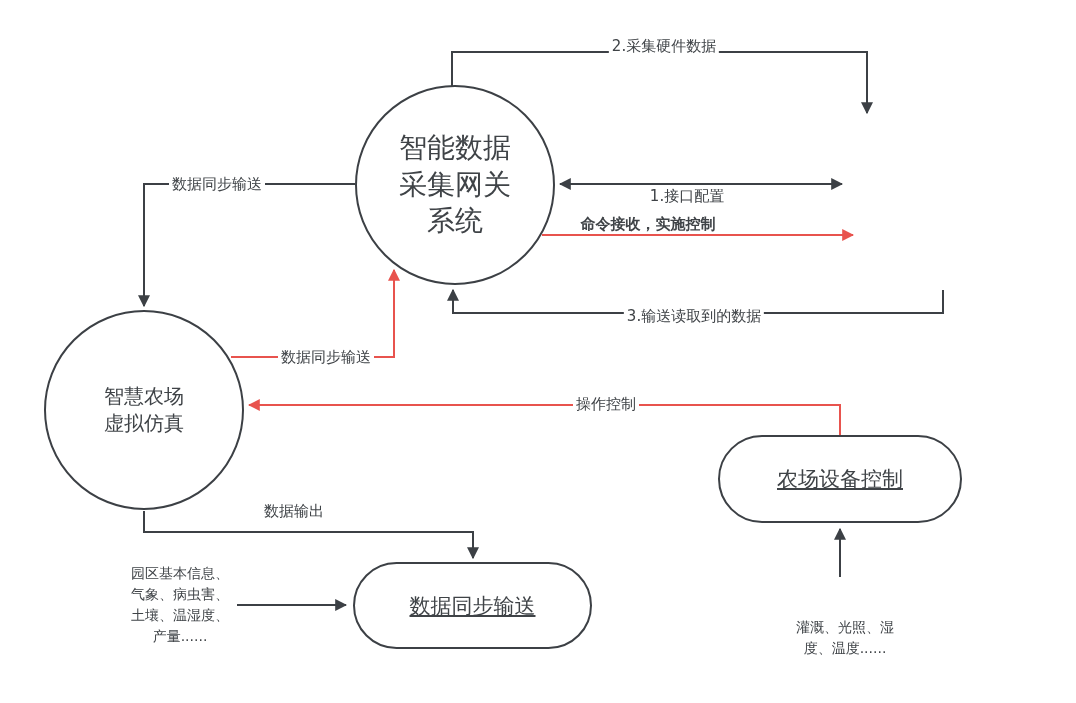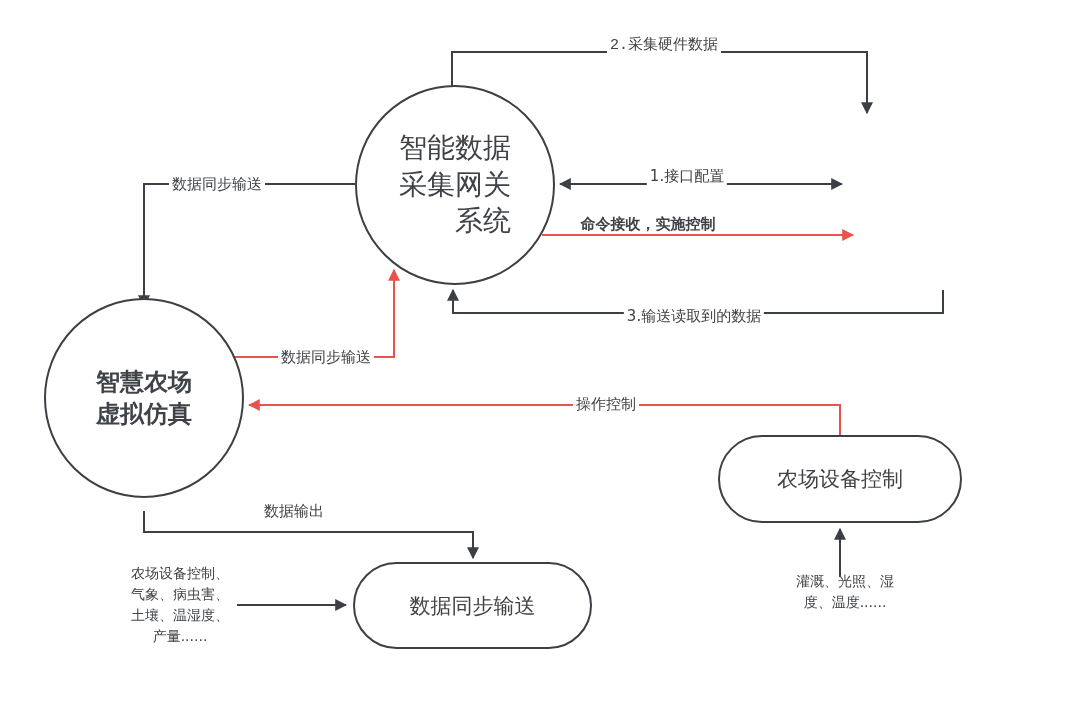--- a/index.html
+++ b/index.html
@@ -2,29 +2,29 @@
 <html style="--line: #3c4045; --red: #e8534e; --text: #3f4347; --fill: #ffffff;"><head>
 <meta charset="utf-8">
 <style>
   :root { --line:#3c4045; --red:#e8534e; --text:#3f4347; --fill:#ffffff; }
   html,body { margin:0; padding:0; background:#fff; }
   body { font-family:"DejaVu Sans", sans-serif; }
   .canvas { position:relative; width:1076px; height:703px; background:#fff; overflow:hidden; }
   .edges { position:absolute; left:0; top:0; }
   .node {
     position:absolute; box-sizing:border-box; display:flex;
-    align-items:center; justify-content:center; text-align:right;
+    align-items:center; justify-content:center; text-align:center;
     background:var(--fill); border:2px solid var(--line); color:var(--text);
     white-space:pre-line;
   }
   .circle { border-radius:50%; }
-  .pill { border-radius:46px; }
+  .pill { border-radius:46px;text-decoration:underline; }
   .node-gateway { left:355px; top:85px; width:200px; height:200px; font-size:28px; line-height:1.32; }
   .node-hardware { left:847px; top:90px; width:201px; height:200px; font-size:36px; }
-  .node-farm-sim { left:44px; top:298px; width:200px; height:200px; font-size:24px; line-height:1.35;font-weight:bold; }
+  .node-farm-sim { left:44px; top:310px; width:200px; height:200px; font-size:20px; line-height:1.35; }
   .node-device-control { left:718px; top:435px; width:244px; height:88px; font-size:21px; }
   .node-data-display { left:353px; top:562px; width:239px; height:87px; font-size:21px; }
   .edge-label {
     position:absolute; transform:translate(-50%,-50%);
     background:var(--fill); padding:0 3px; font-size:15px; color:var(--text);
     white-space:nowrap; line-height:1.2;
   }
   .note {
     position:absolute; transform:translate(-50%,-50%); text-align:center;
     font-size:14px; color:var(--text); white-space:pre-line; line-height:1.5;
@@ -79,37 +79,37 @@
   </div>
 
   <div class="node pill node-device-control">
     <span>农场设备控制</span>
   </div>
 
   <div class="node pill node-data-display">
     <span>数据同步输送</span>
   </div>
 
-  <div class="edge-label" style="left:664px; top:46px;font-family:Liberation Mono, monospace;">2.采集硬件数据</div>
+  <div class="edge-label" style="left:664px; top:46px;">2.采集硬件数据</div>
 
-  <div class="edge-label" style="left:687px; top:176px;text-align:right;">1.接口配置</div>
+  <div class="edge-label" style="left:687px; top:196px;text-align:right;">1.接口配置</div>
 
   <div class="edge-label" style="left:648px; top:224px;font-weight:bold;">命令接收，实施控制</div>
 
   <div class="edge-label" style="left:694px; top:316px;">3.输送读取到的数据</div>
 
   <div class="edge-label" style="left:217px; top:184px;">数据同步输送</div>
 
   <div class="edge-label" style="left:326px; top:357px;">数据同步输送</div>
 
   <div class="edge-label" style="left:606px; top:404px;">操作控制</div>
 
   <div class="edge-label" style="left:294px; top:511px;">数据输出</div>
 
-  <div class="note" style="left:180px; top:605px;">农场设备控制、
+  <div class="note" style="left:180px; top:605px;">园区基本信息、
 气象、病虫害、
 土壤、温湿度、
 产量......</div>
 
-  <div class="note" style="left:845px; top:592px;">灌溉、光照、湿
+  <div class="note" style="left:845px; top:638px;">灌溉、光照、湿
 度、温度......</div>
 
 </div>
 
 </body></html>

